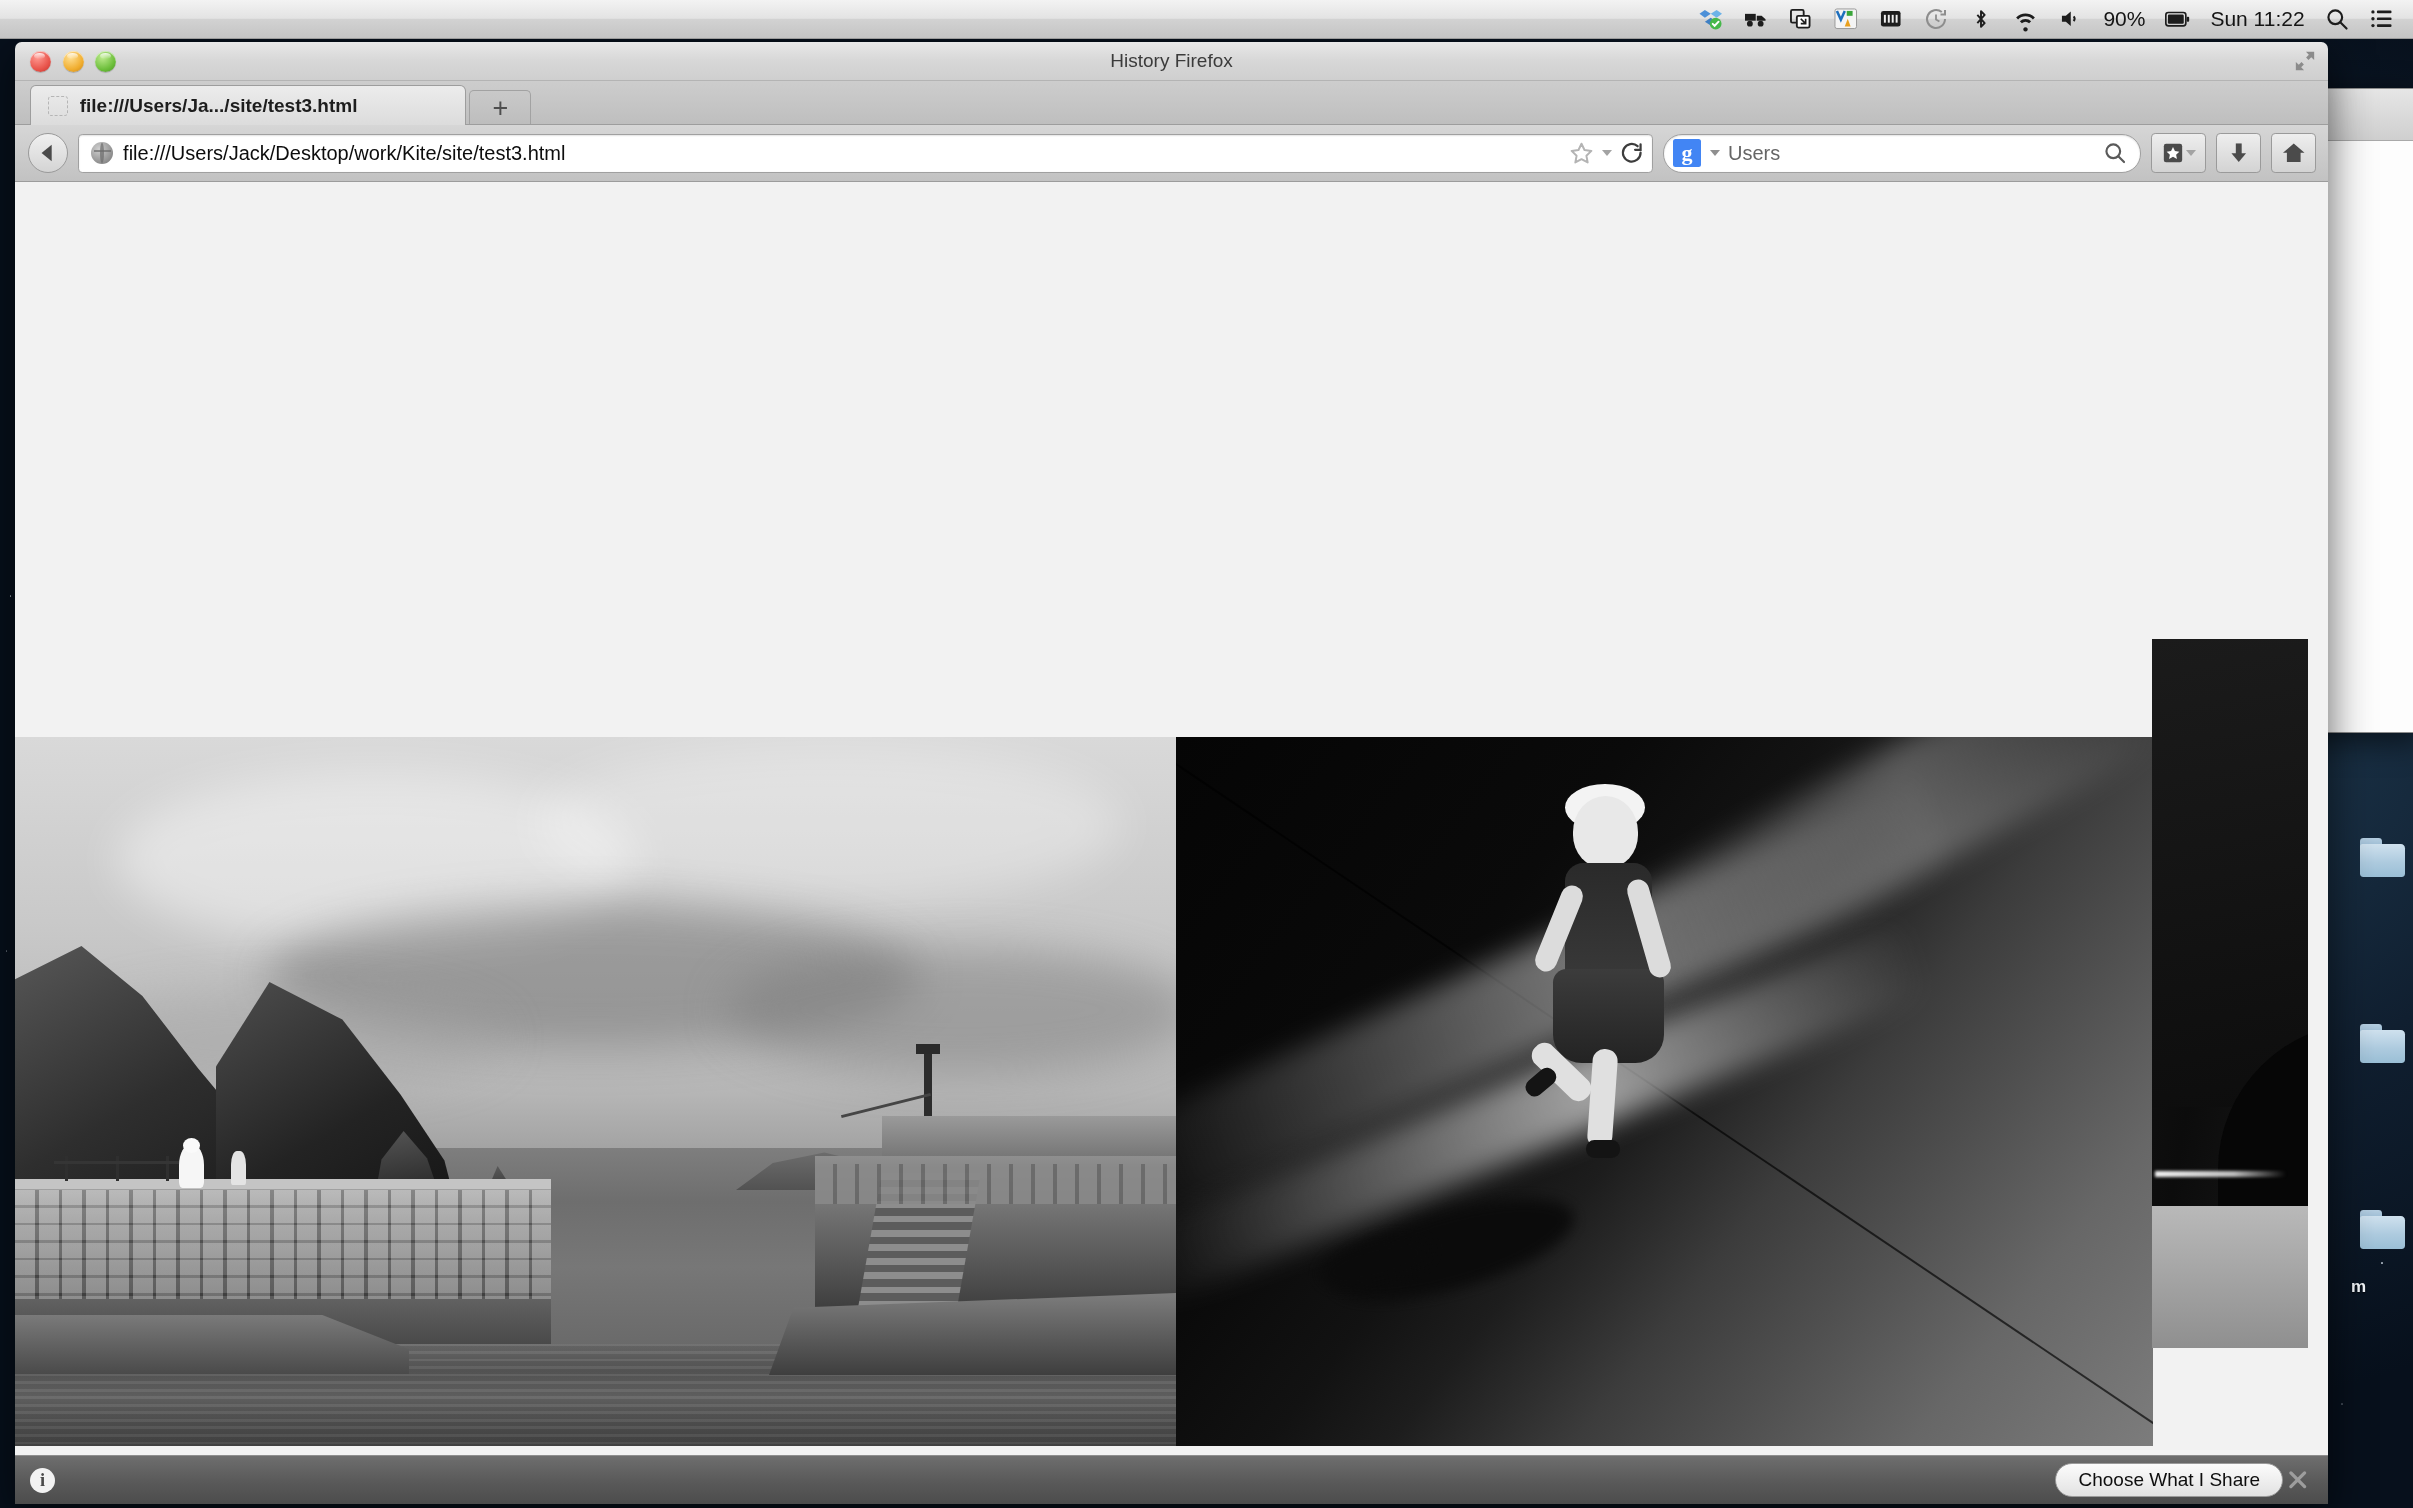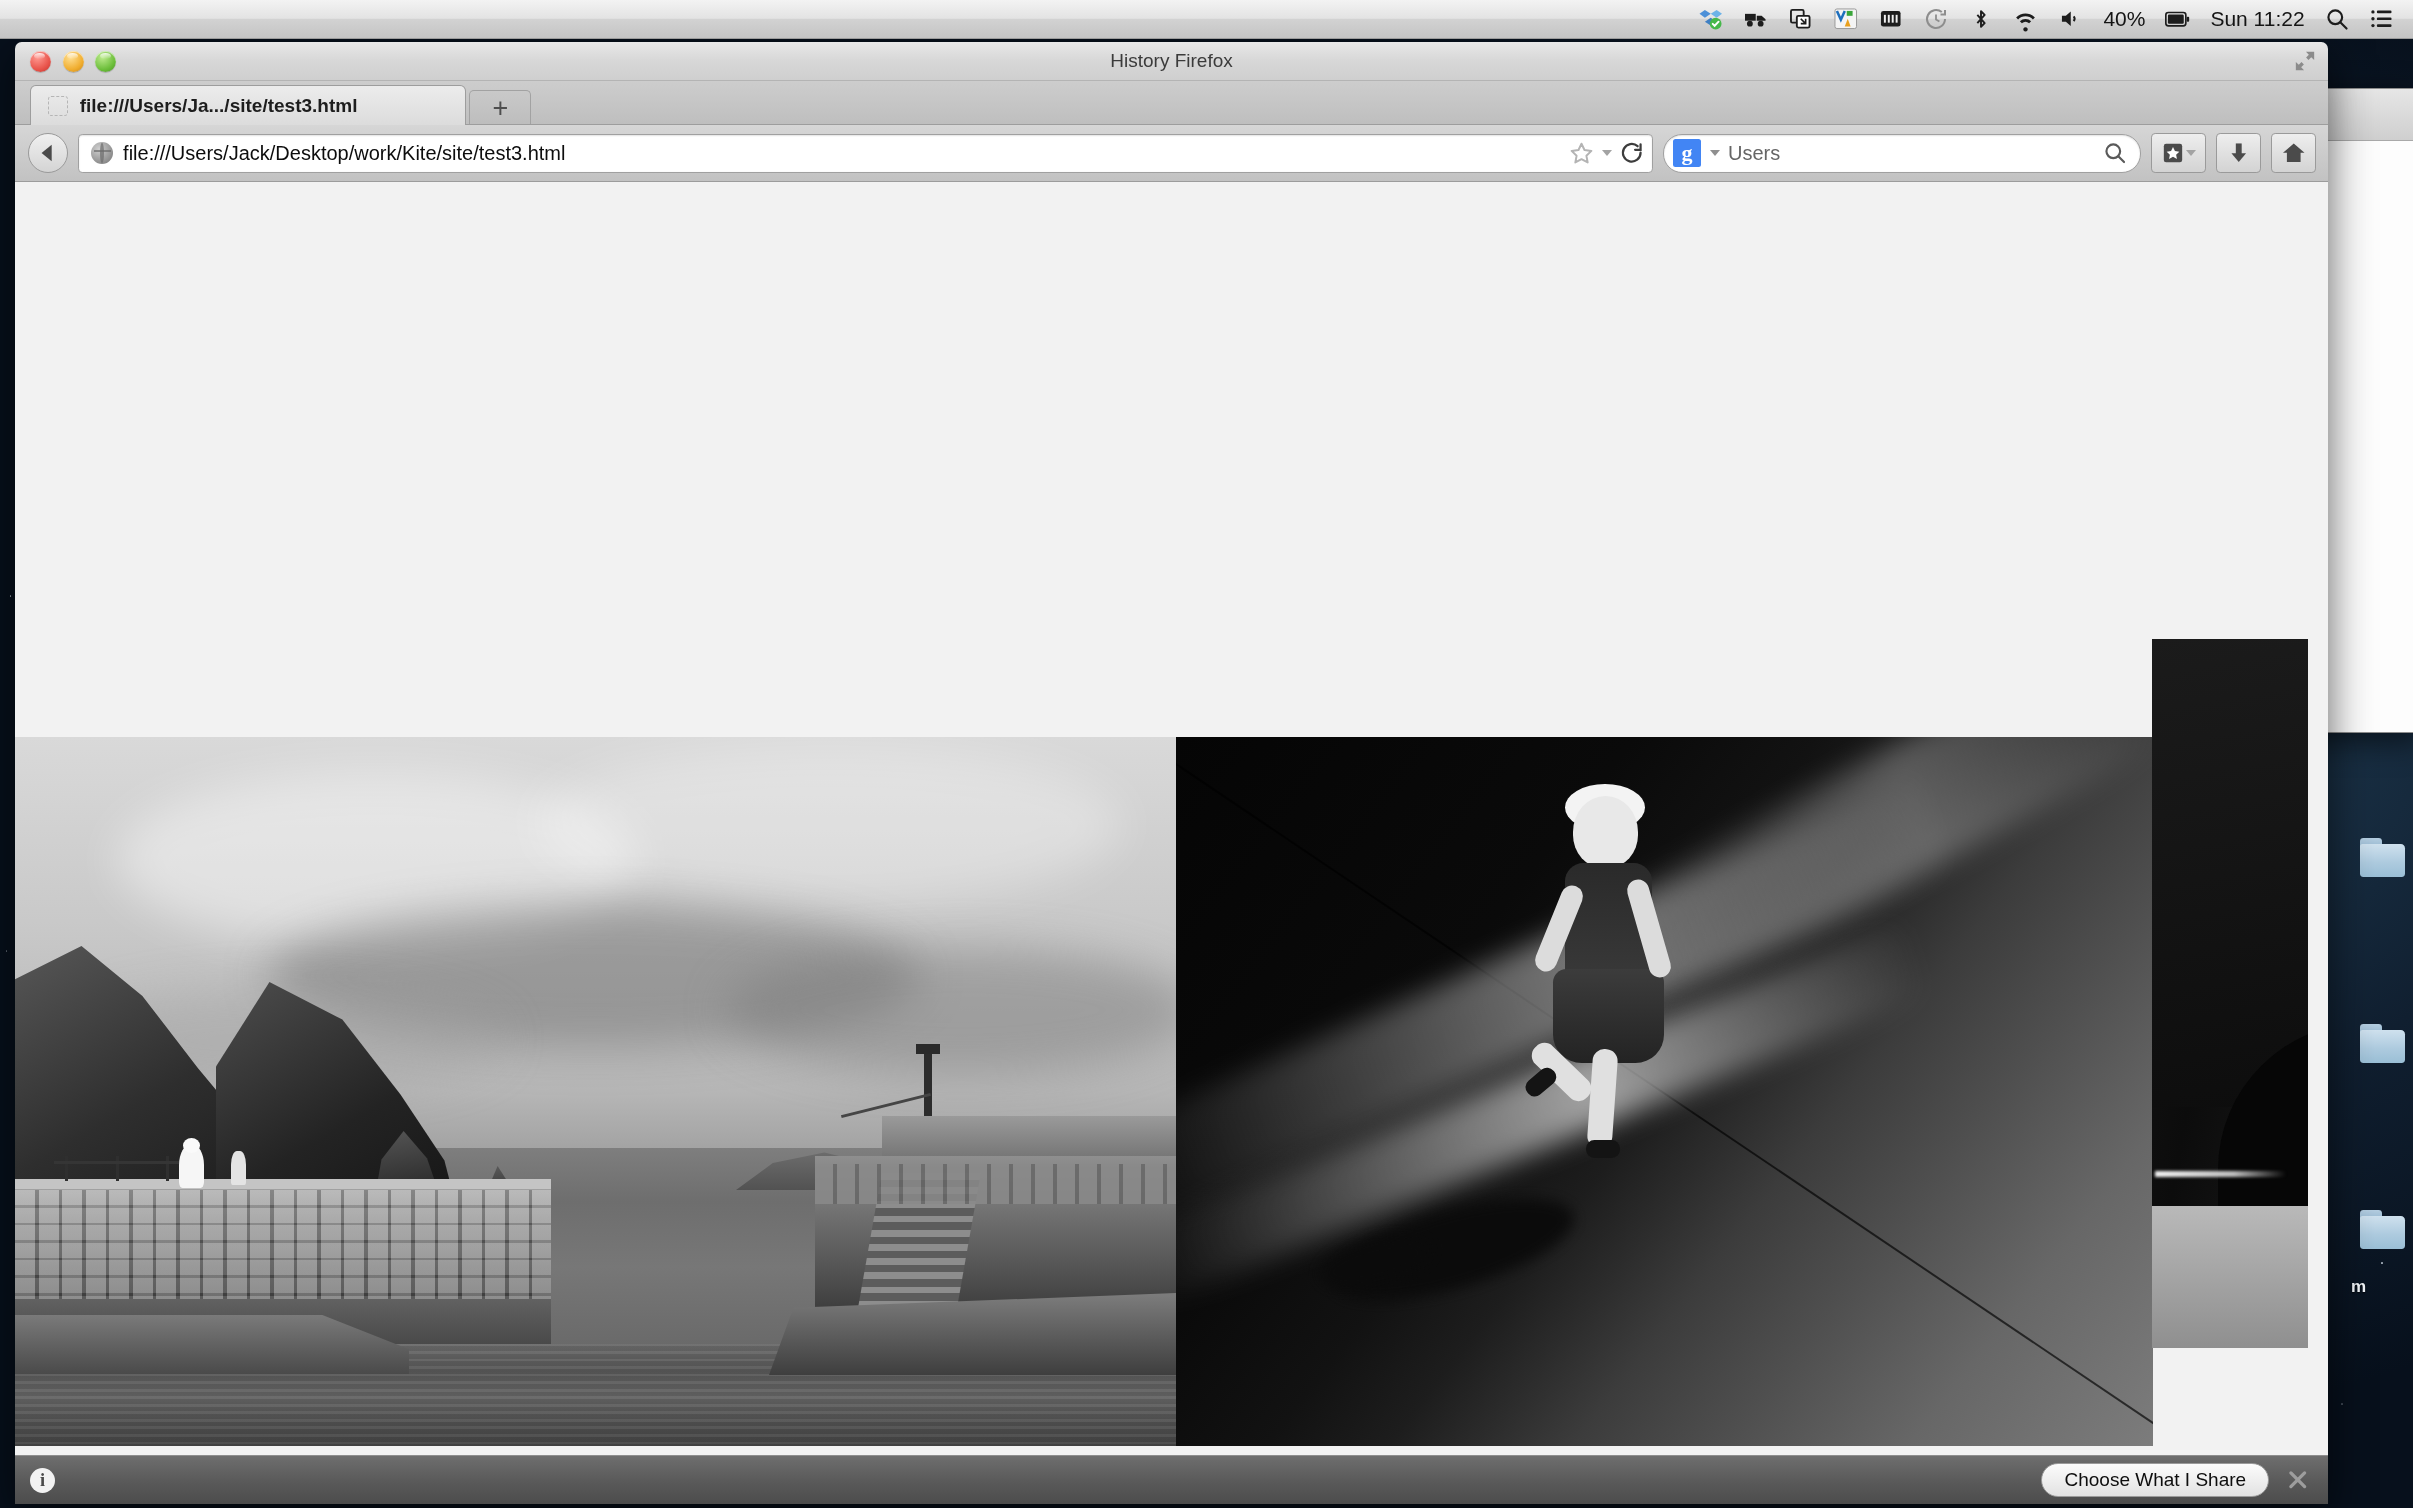--- a/index.html
+++ b/index.html
@@ -461,21 +461,21 @@
     background:#f2f2f2; color:#4a4a4a;
     display:flex; align-items:center; justify-content:center;
     font-size:18.4px; font-weight:bold;
     font-family:"Liberation Serif", serif;
     flex:0 0 auto;
   }
   #notif-text {
     font-size:19px; color:#f7f7f7; font-weight:bold;
     white-space:nowrap;
   }
-  #notif-actions { margin-left:auto; display:flex; align-items:center; gap:17px; }
+  #notif-actions { margin-left:auto; display:flex; align-items:center; gap:3px; }
   #notif-button {
     height:34px;
     padding:0 22px;
     background:linear-gradient(180deg,#fcfcfc,#e2e2e2);
     border:0.8px solid #9b9b9b;
     border-radius:17px;
     font-size:19px; color:#0e0e0e;
     display:flex; align-items:center;
     white-space:nowrap;
   }
@@ -842,21 +842,21 @@
       </svg>
     </span>
 
     <span class="mb-icon">
       <svg viewBox="0 0 24 24" width="23.5" height="23.5" fill="#1d1d1d">
         <path d="M3 9 h4 l5 -4.5 v15 l-5 -4.5 h-4 z"></path>
         <path d="M15 9.5 a4 4 0 0 1 0 5" stroke="#1d1d1d" stroke-width="2" fill="none"></path>
       </svg>
     </span>
 
-    <span class="mb-text">40%</span>
+    <span class="mb-text">90%</span>
     <span class="mb-icon">
       <svg viewBox="0 0 30 18" width="28.5" height="18.4">
         <rect x="1" y="1" width="24" height="16" rx="3" fill="none" stroke="#1d1d1d" stroke-width="2"></rect>
         <rect x="3.5" y="3.5" width="19" height="11" rx="1.4" fill="#1d1d1d"></rect>
         <rect x="26" y="6" width="3" height="6" rx="1.2" fill="#1d1d1d"></rect>
       </svg>
     </span>
 
     <span class="mb-text">Sun 11:22</span>
 

